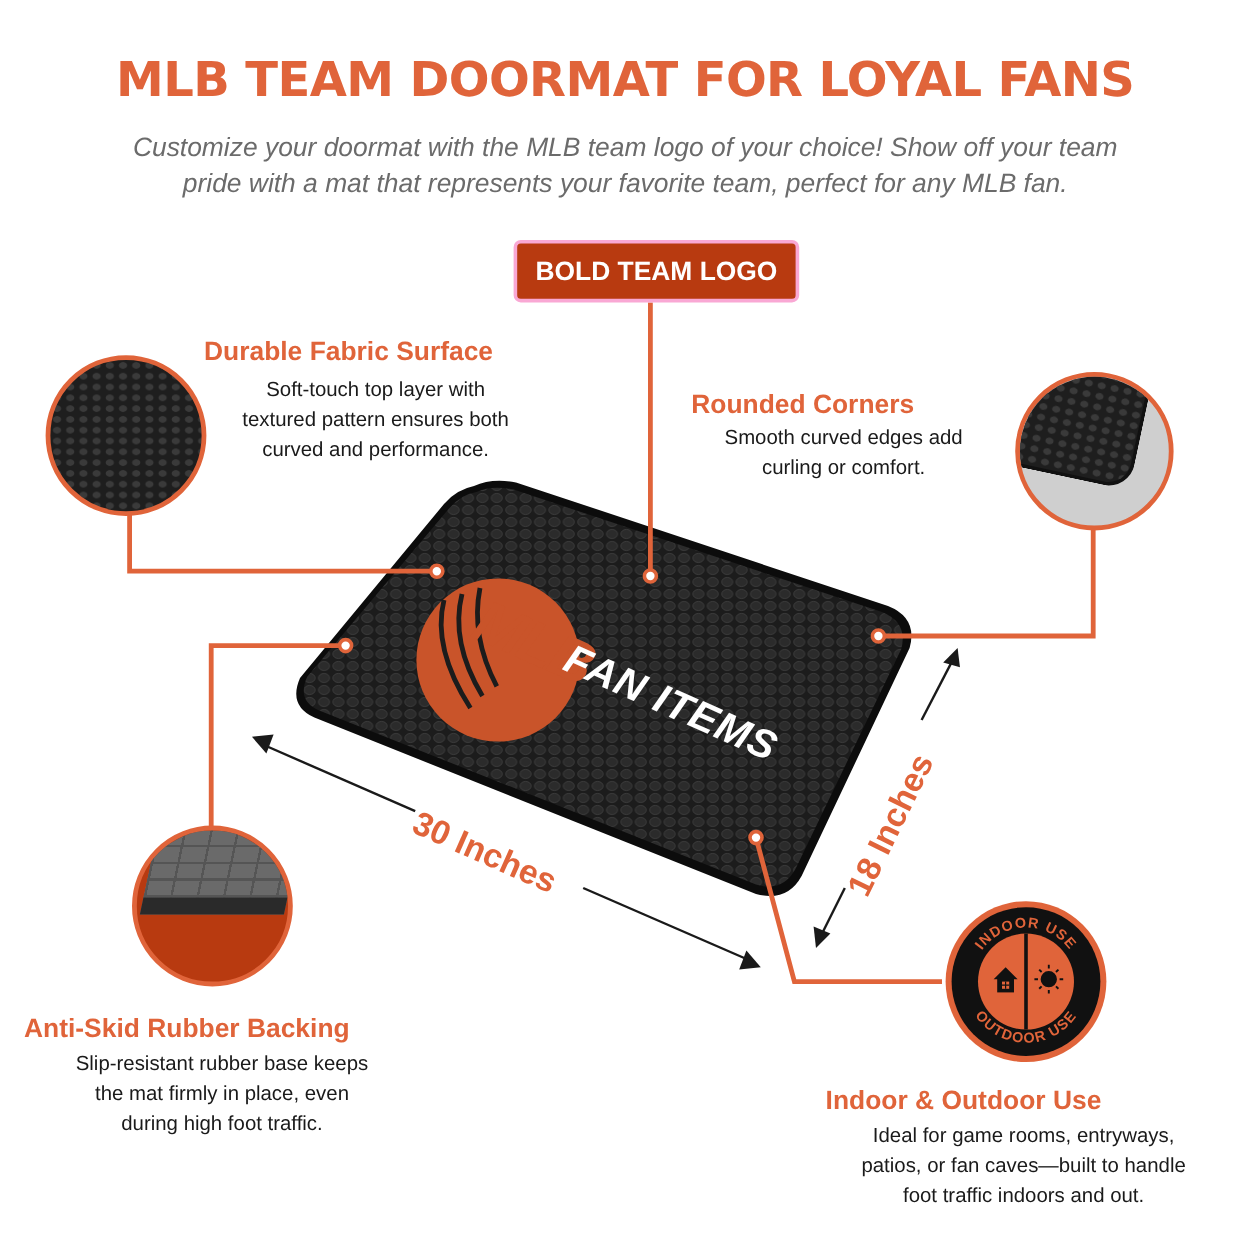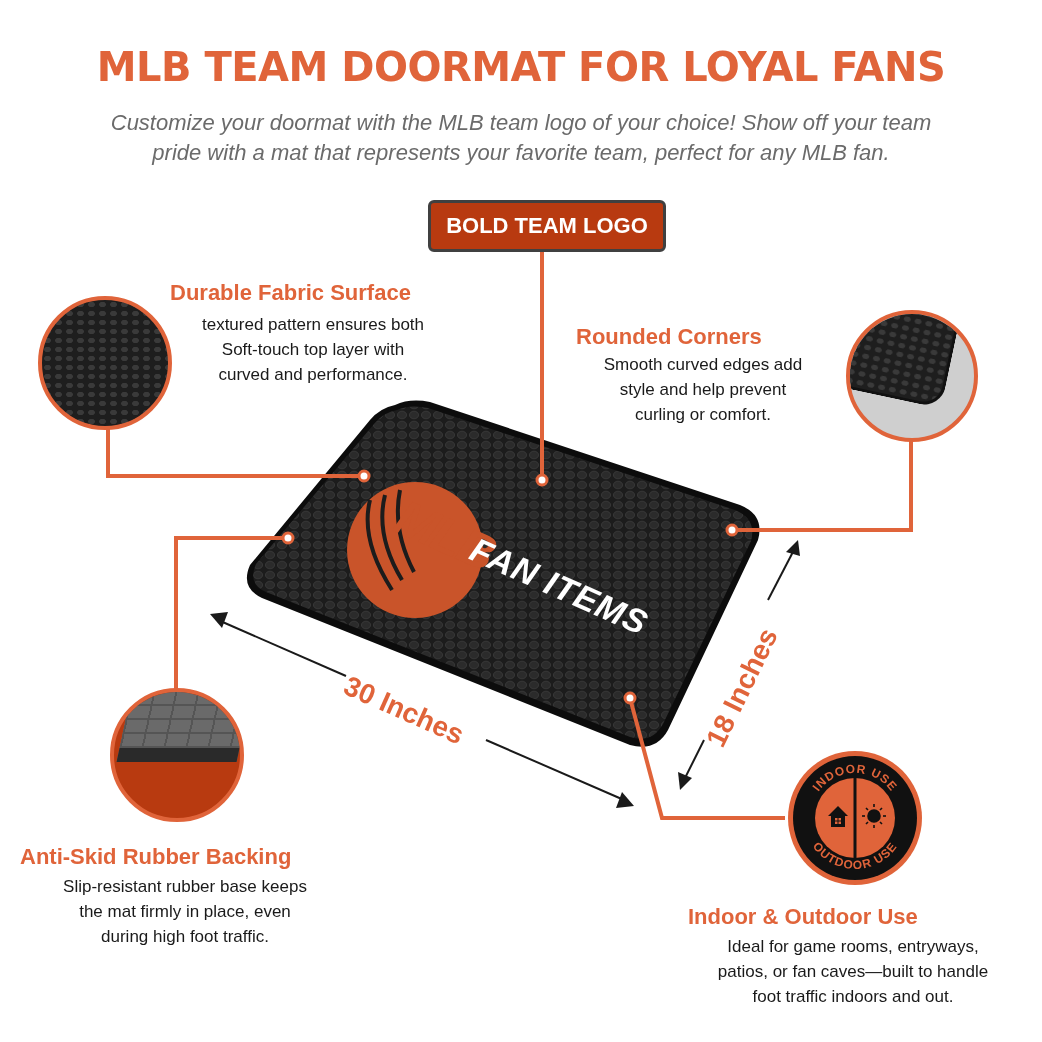--- a/index.html
+++ b/index.html
@@ -1,20 +1,20 @@
 <!DOCTYPE html>
 <html><head>
 <meta charset="utf-8">
 <style>
   html, body { margin:0; padding:0; background:#ffffff; }
   body { width:1042px; height:1042px; position:relative; overflow:hidden; font-family:"Liberation Sans", sans-serif; }
   .abs { position:absolute; }
   .title { left:0; width:1042px; top:44px; text-align:center; font-family:"DejaVu Sans", sans-serif; font-weight:bold; font-size:40px; color:#e0643a; letter-spacing:-0.5px; }
   .subtitle { left:60px; width:922px; top:108px; text-align:center; font-style:italic; font-size:22px; line-height:30px; color:#6b6b6b; }
-  .badge { left:428px; top:200px; width:238px; height:52px; border:3px solid #404040; border-radius:6px; background:#b83a10; box-sizing:border-box; display:flex; align-items:center; justify-content:center; color:#fff; font-weight:bold; font-size:22px; }
+  .badge { left:428px; top:200px; width:238px; height:52px; border:3px solid #f9a8d4; border-radius:6px; background:#b83a10; box-sizing:border-box; display:flex; align-items:center; justify-content:center; color:#fff; font-weight:bold; font-size:22px; }
   .feat-title { font-weight:bold; color:#e0643a; font-size:22px; text-align:left; }
   .feat-text { color:#1a1a1a; font-size:17px; line-height:25px; text-align:center; }
   .circle { border:4px solid #e0643a; border-radius:50%; box-sizing:border-box; overflow:hidden; }
   .hexbg { background-color:#1e1e1e;
     background-image: radial-gradient(ellipse 5px 4px at 50% 50%, #3a3a3a 60%, transparent 75%);
     background-size:11px 9px; }
   .dim { color:#e0643a; font-weight:bold; font-size:28px; }
 </style>
 </head>
 <body>
@@ -80,34 +80,33 @@
 
 <div class="abs dim" style="left:352px;top:670px;transform:rotate(24deg);transform-origin:left top;white-space:nowrap;">30 Inches</div>
 <div class="abs dim" style="left:700px;top:738px;transform:rotate(-64deg);transform-origin:left top;white-space:nowrap;">18 Inches</div>
 
 <div class="abs badge">BOLD TEAM LOGO</div>
 
 <div class="abs circle hexbg" style="left:38px;top:296px;width:134px;height:134px;"></div>
 <div class="abs" style="left:170px;top:280px;width:286px;">
   <div class="feat-title">Durable Fabric Surface</div>
   <div class="feat-text" style="margin-top:6px;">
+    <div>Soft-touch top layer with</div>
     <div>textured pattern ensures both</div>
-    <div>Soft-touch top layer with</div>
     <div>curved and performance.</div>
   </div>
 </div>
 
 <div class="abs circle" style="left:846px;top:310px;width:132px;height:132px;background:#cfcfcf;">
   <div class="hexbg" style="position:absolute;left:-20px;top:-20px;width:120px;height:100px;border-radius:0 0 22px 0;border-right:3px solid #111;border-bottom:3px solid #111;transform:rotate(12deg);"></div>
 </div>
 <div class="abs" style="left:576px;top:324px;width:254px;">
   <div class="feat-title">Rounded Corners</div>
   <div class="feat-text" style="margin-top:2px;">
     <div>Smooth curved edges add</div>
-    <div>style and help prevent</div>
     <div>curling or comfort.</div>
   </div>
 </div>
 
 <div class="abs circle" style="left:110px;top:688px;width:134px;height:134px;background:#b83a10;">
   <div style="position:absolute;left:10px;top:0;width:120px;height:56px;background:#6a6a6a;border-bottom:14px solid #2a2a2a;transform:skewX(-12deg);
        background-image:repeating-linear-gradient(90deg,#555 0 2px,transparent 2px 22px),repeating-linear-gradient(0deg,#555 0 2px,transparent 2px 14px);"></div>
 </div>
 <div class="abs" style="left:20px;top:844px;width:330px;">
   <div class="feat-title">Anti-Skid Rubber Backing</div>

